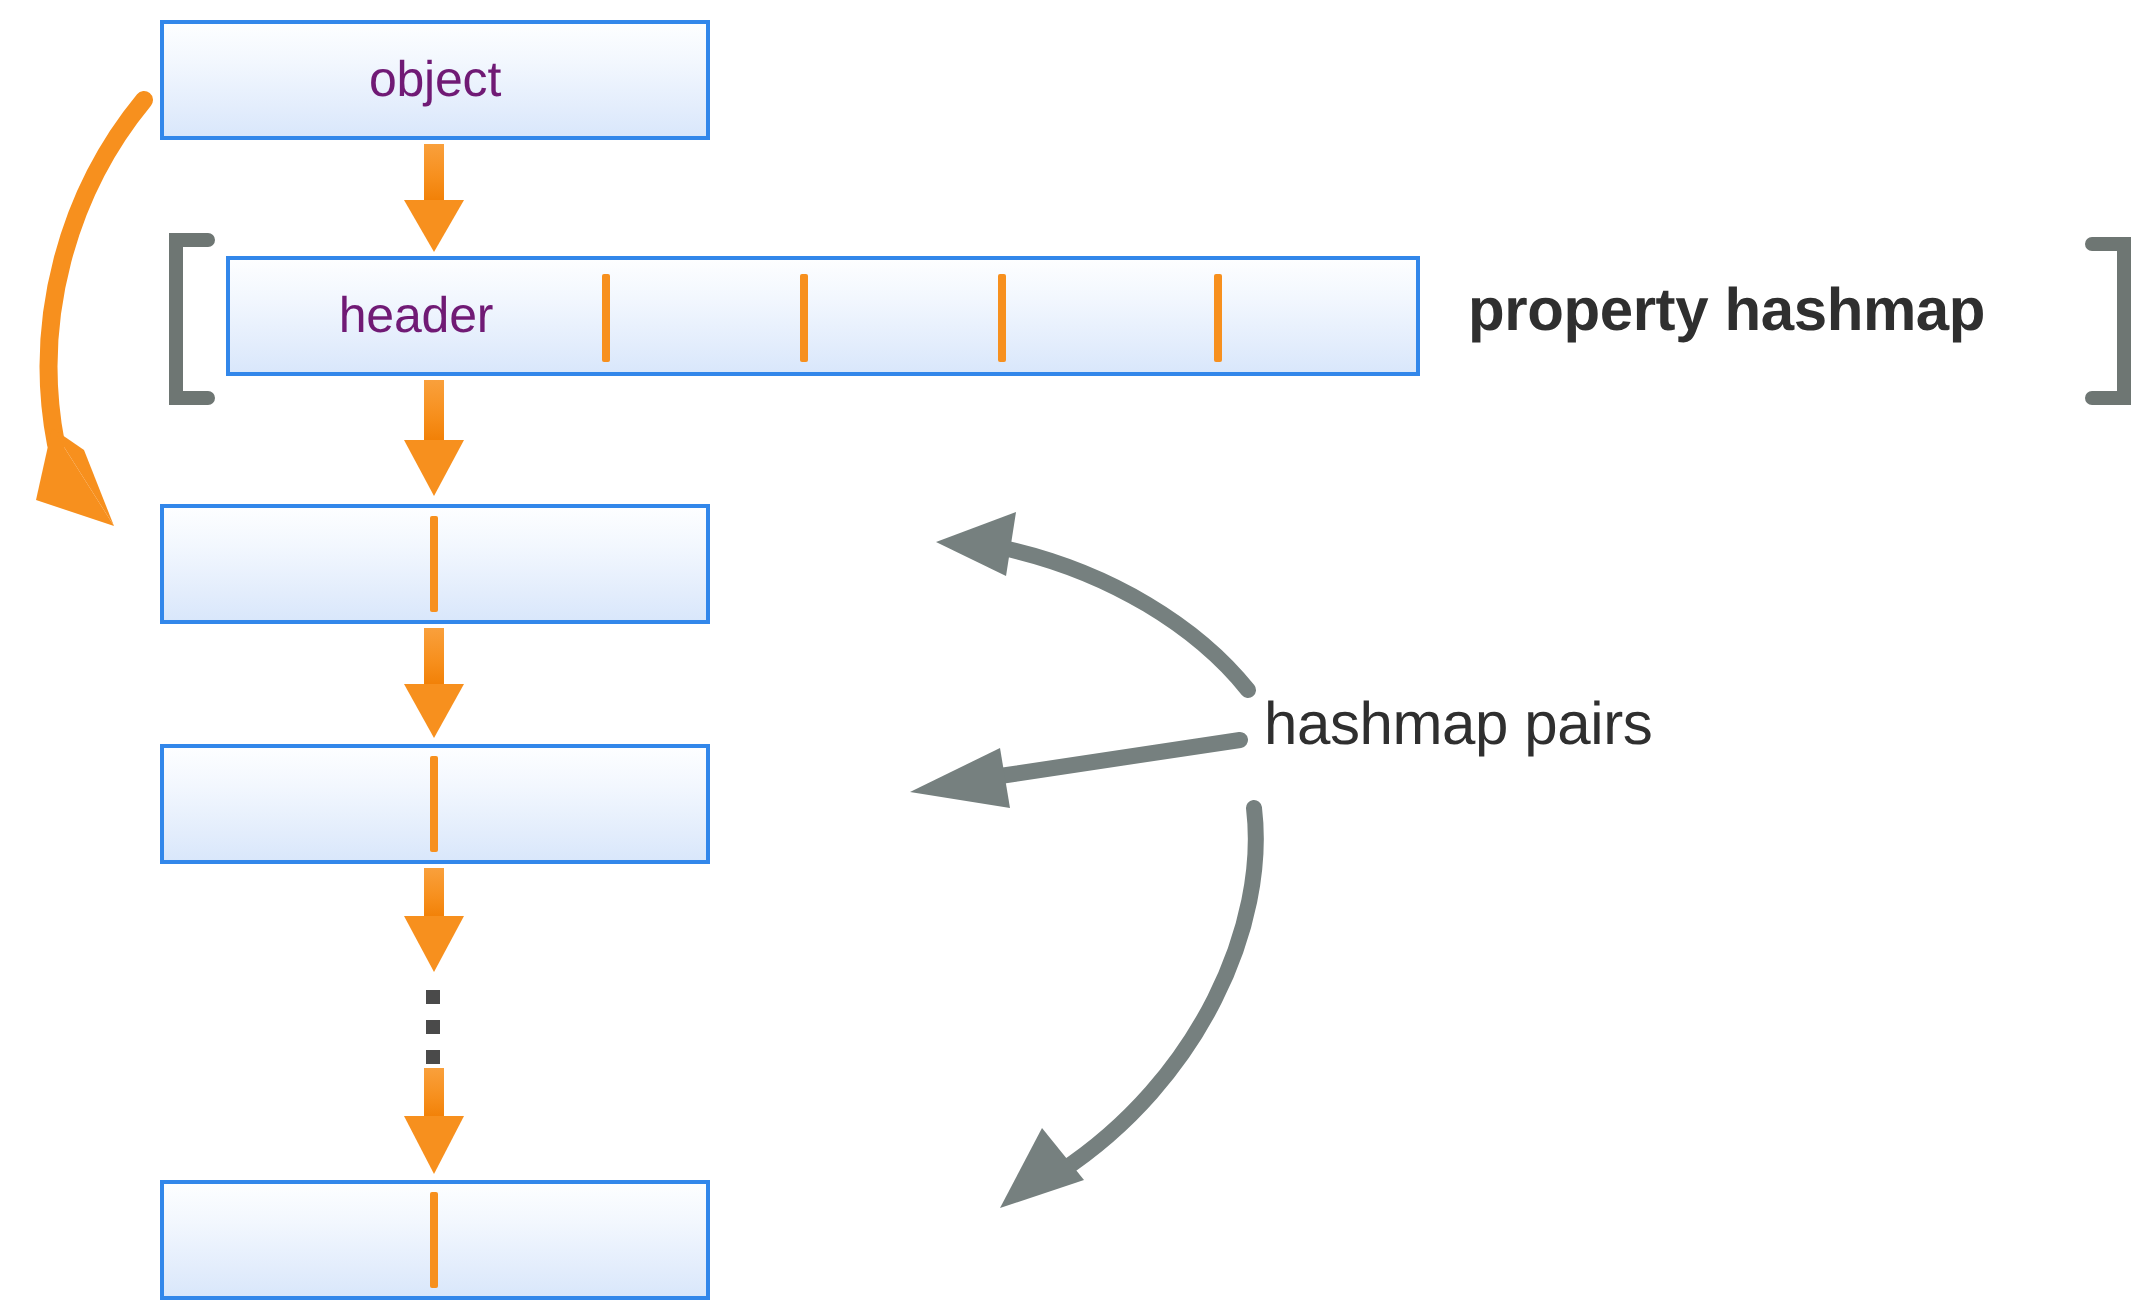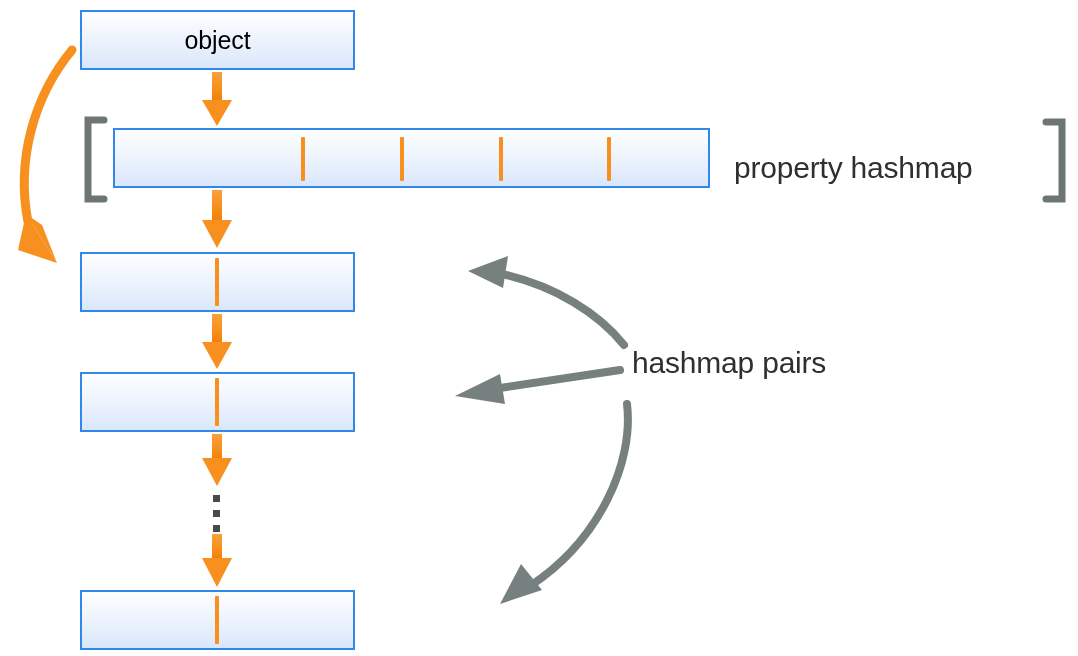--- a/index.html
+++ b/index.html
@@ -20,21 +20,21 @@
   }
   
   .box {
     position: absolute;
     box-sizing: border-box;
     border: 2.5px solid #3287EA;
     background: linear-gradient(to bottom, #fdfeff 0%, #f2f7fe 35%, #e3edfc 75%, #d9e7fb 100%);
   }
   .box-label {
     position: absolute;
-    color: #000000;
+    color: #701a75;
     font-size: 25px;
     line-height: 1;
     white-space: nowrap;
     letter-spacing: -0.1px;
   }
   
   .tick {
     position: absolute;
     width: 4px;
     background: #F7901E;
@@ -143,32 +143,33 @@
     <g>
       <path d="M 627 404 C 634 462, 600 540, 530 586" fill="none" stroke="#76807F" stroke-width="8" stroke-linecap="round"></path>
       <path d="M 500 604 L 521 564 L 542 590 Z" fill="#76807F"></path>
     </g>
   </svg>
 
   <div class="box" style="left:80px; top:10px; width:275px; height:60px;"></div>
   <div class="box-label" style="left:80px; top:10px; width:275px; height:60px; display:flex; align-items:center; justify-content:center;">object</div>
 
   <div class="box" style="left:113px; top:128px; width:597px; height:60px;"></div>
+  <div class="box-label" style="left:113px; top:128px; width:190px; height:60px; display:flex; align-items:center; justify-content:center;">header</div>
 
   <div class="tick" style="left:301px; top:137px; height:44px;"></div>
   <div class="tick" style="left:400px; top:137px; height:44px;"></div>
   <div class="tick" style="left:499px; top:137px; height:44px;"></div>
   <div class="tick" style="left:607px; top:137px; height:44px;"></div>
 
   <div class="box" style="left:80px; top:252px; width:275px; height:60px;"></div>
   <div class="inner-line" style="left:215px; top:258px; height:48px;"></div>
 
   <div class="box" style="left:80px; top:372px; width:275px; height:60px;"></div>
   <div class="inner-line" style="left:215px; top:378px; height:48px;"></div>
 
   <div class="box" style="left:80px; top:590px; width:275px; height:60px;"></div>
   <div class="inner-line" style="left:215px; top:596px; height:48px;"></div>
 
-  <div class="plain-label" style="left:734px; top:153px;">property hashmap</div>
+  <div class="plain-label" style="left:734px; top:141px;font-weight:bold;">property hashmap</div>
 
   <div class="plain-label" style="left:632px; top:348px;">hashmap pairs</div>
 
 </div>
 
 </body></html>

